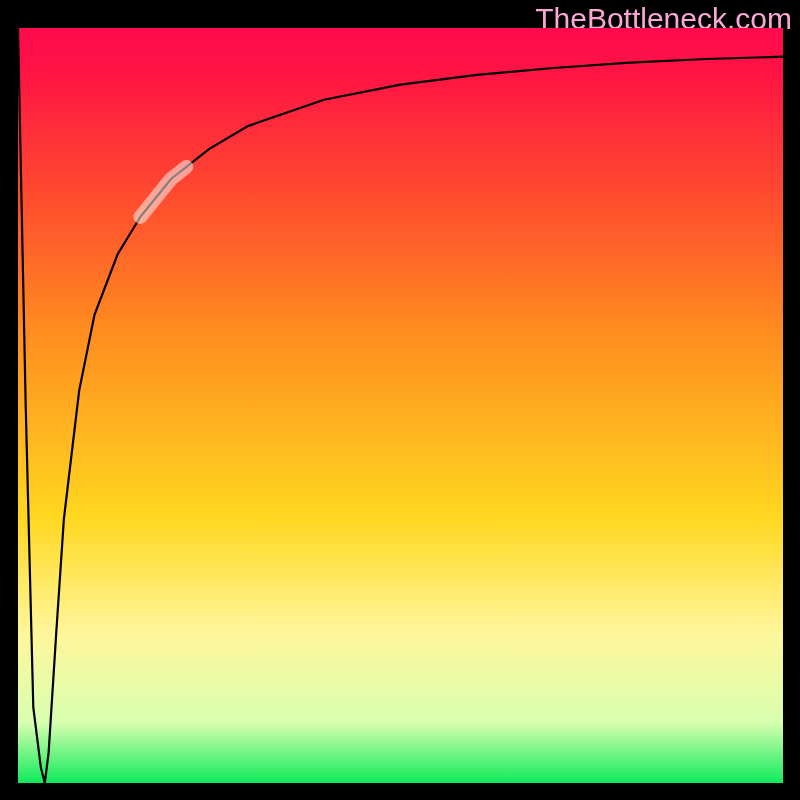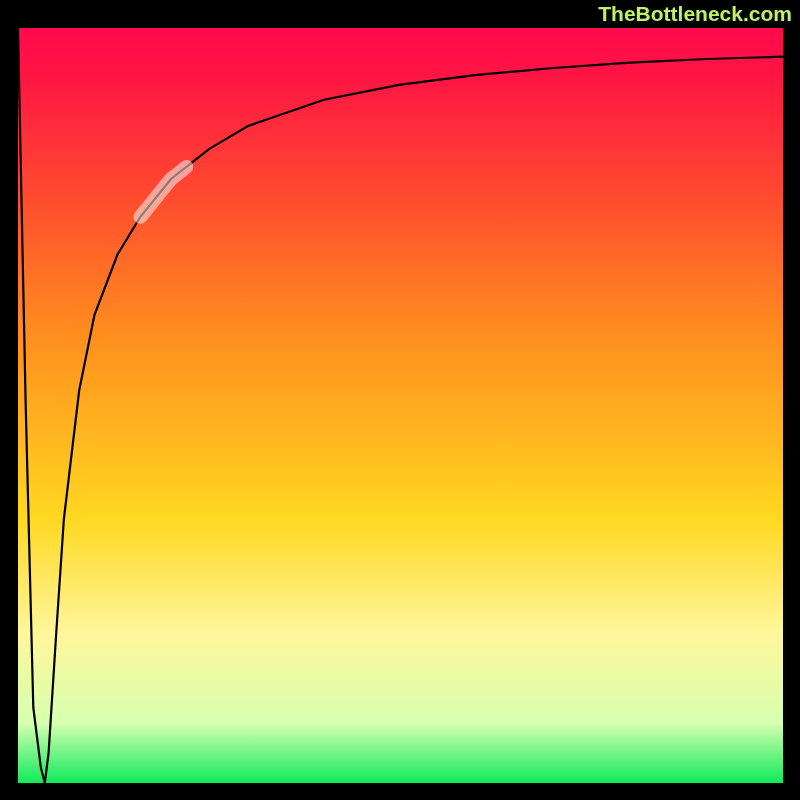--- a/index.html
+++ b/index.html
@@ -14,23 +14,23 @@
   .frame {
     position: relative;
     width: 800px;
     height: 800px;
     background: #000;
   }
   .watermark {
     position: absolute;
     top: 2px;
     right: 8px;
-    color: #bef264;
-    font-size: 21px;
-    font-weight: 700;
+    color: #f9a8d4;
+    font-size: 30px;
+    font-weight: 400;
     letter-spacing: 0px;
     user-select: none;
   }
   .plot-area {
     position: absolute;
     left: 18px;
     top: 28px;
     width: 765px;
     height: 755px;
     

